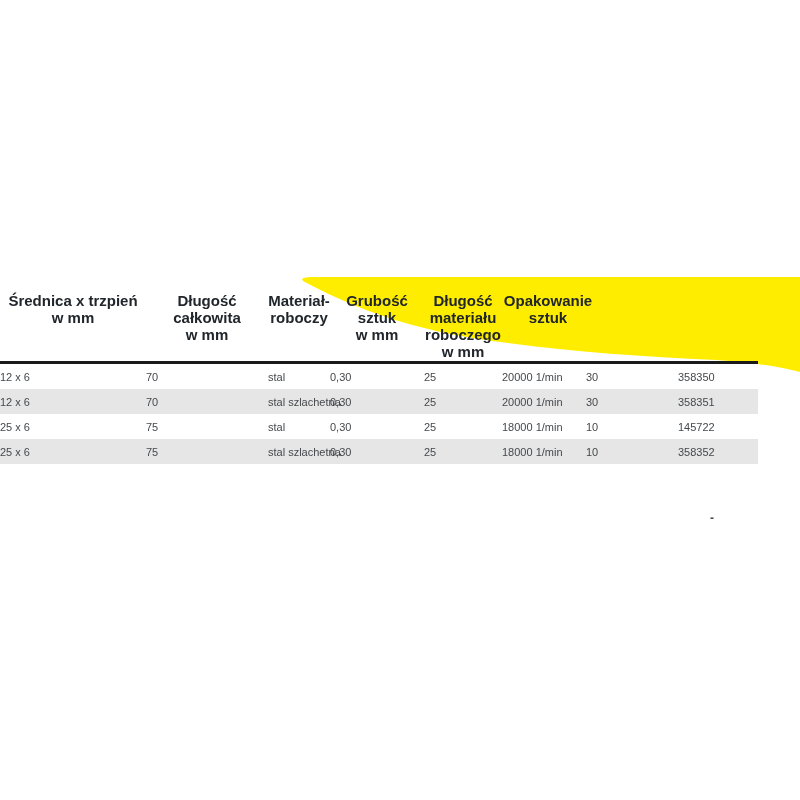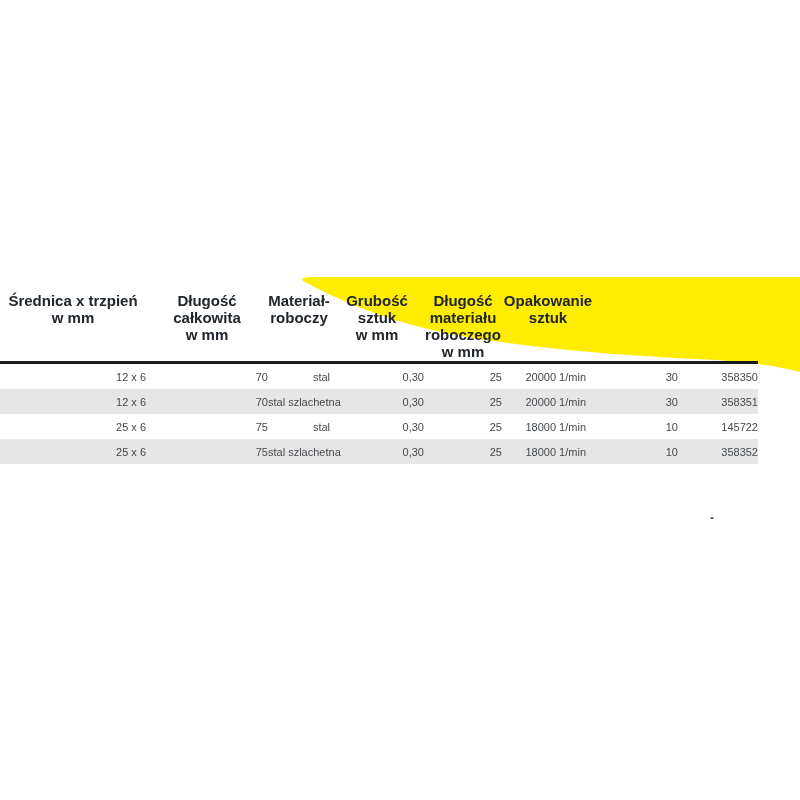--- a/index.html
+++ b/index.html
@@ -50,21 +50,21 @@
   }
   .row {
     display: flex;
     height: 25px;
     align-items: center;
   }
   .row:nth-of-type(even) { background: #e6e6e6; }
   .td {
     font-size: 11px;
     color: #45494d;
-    text-align: right;
+    text-align: left;
     white-space: nowrap;
     flex-shrink: 0;
   }
   
   .c0 { width: 146px; }
   .c1 { width: 122px; }
   .c2 { width: 62px; }
   .c3 { width: 94px; }
   .c4 { width: 78px; }
   .c5 { width: 84px; }

